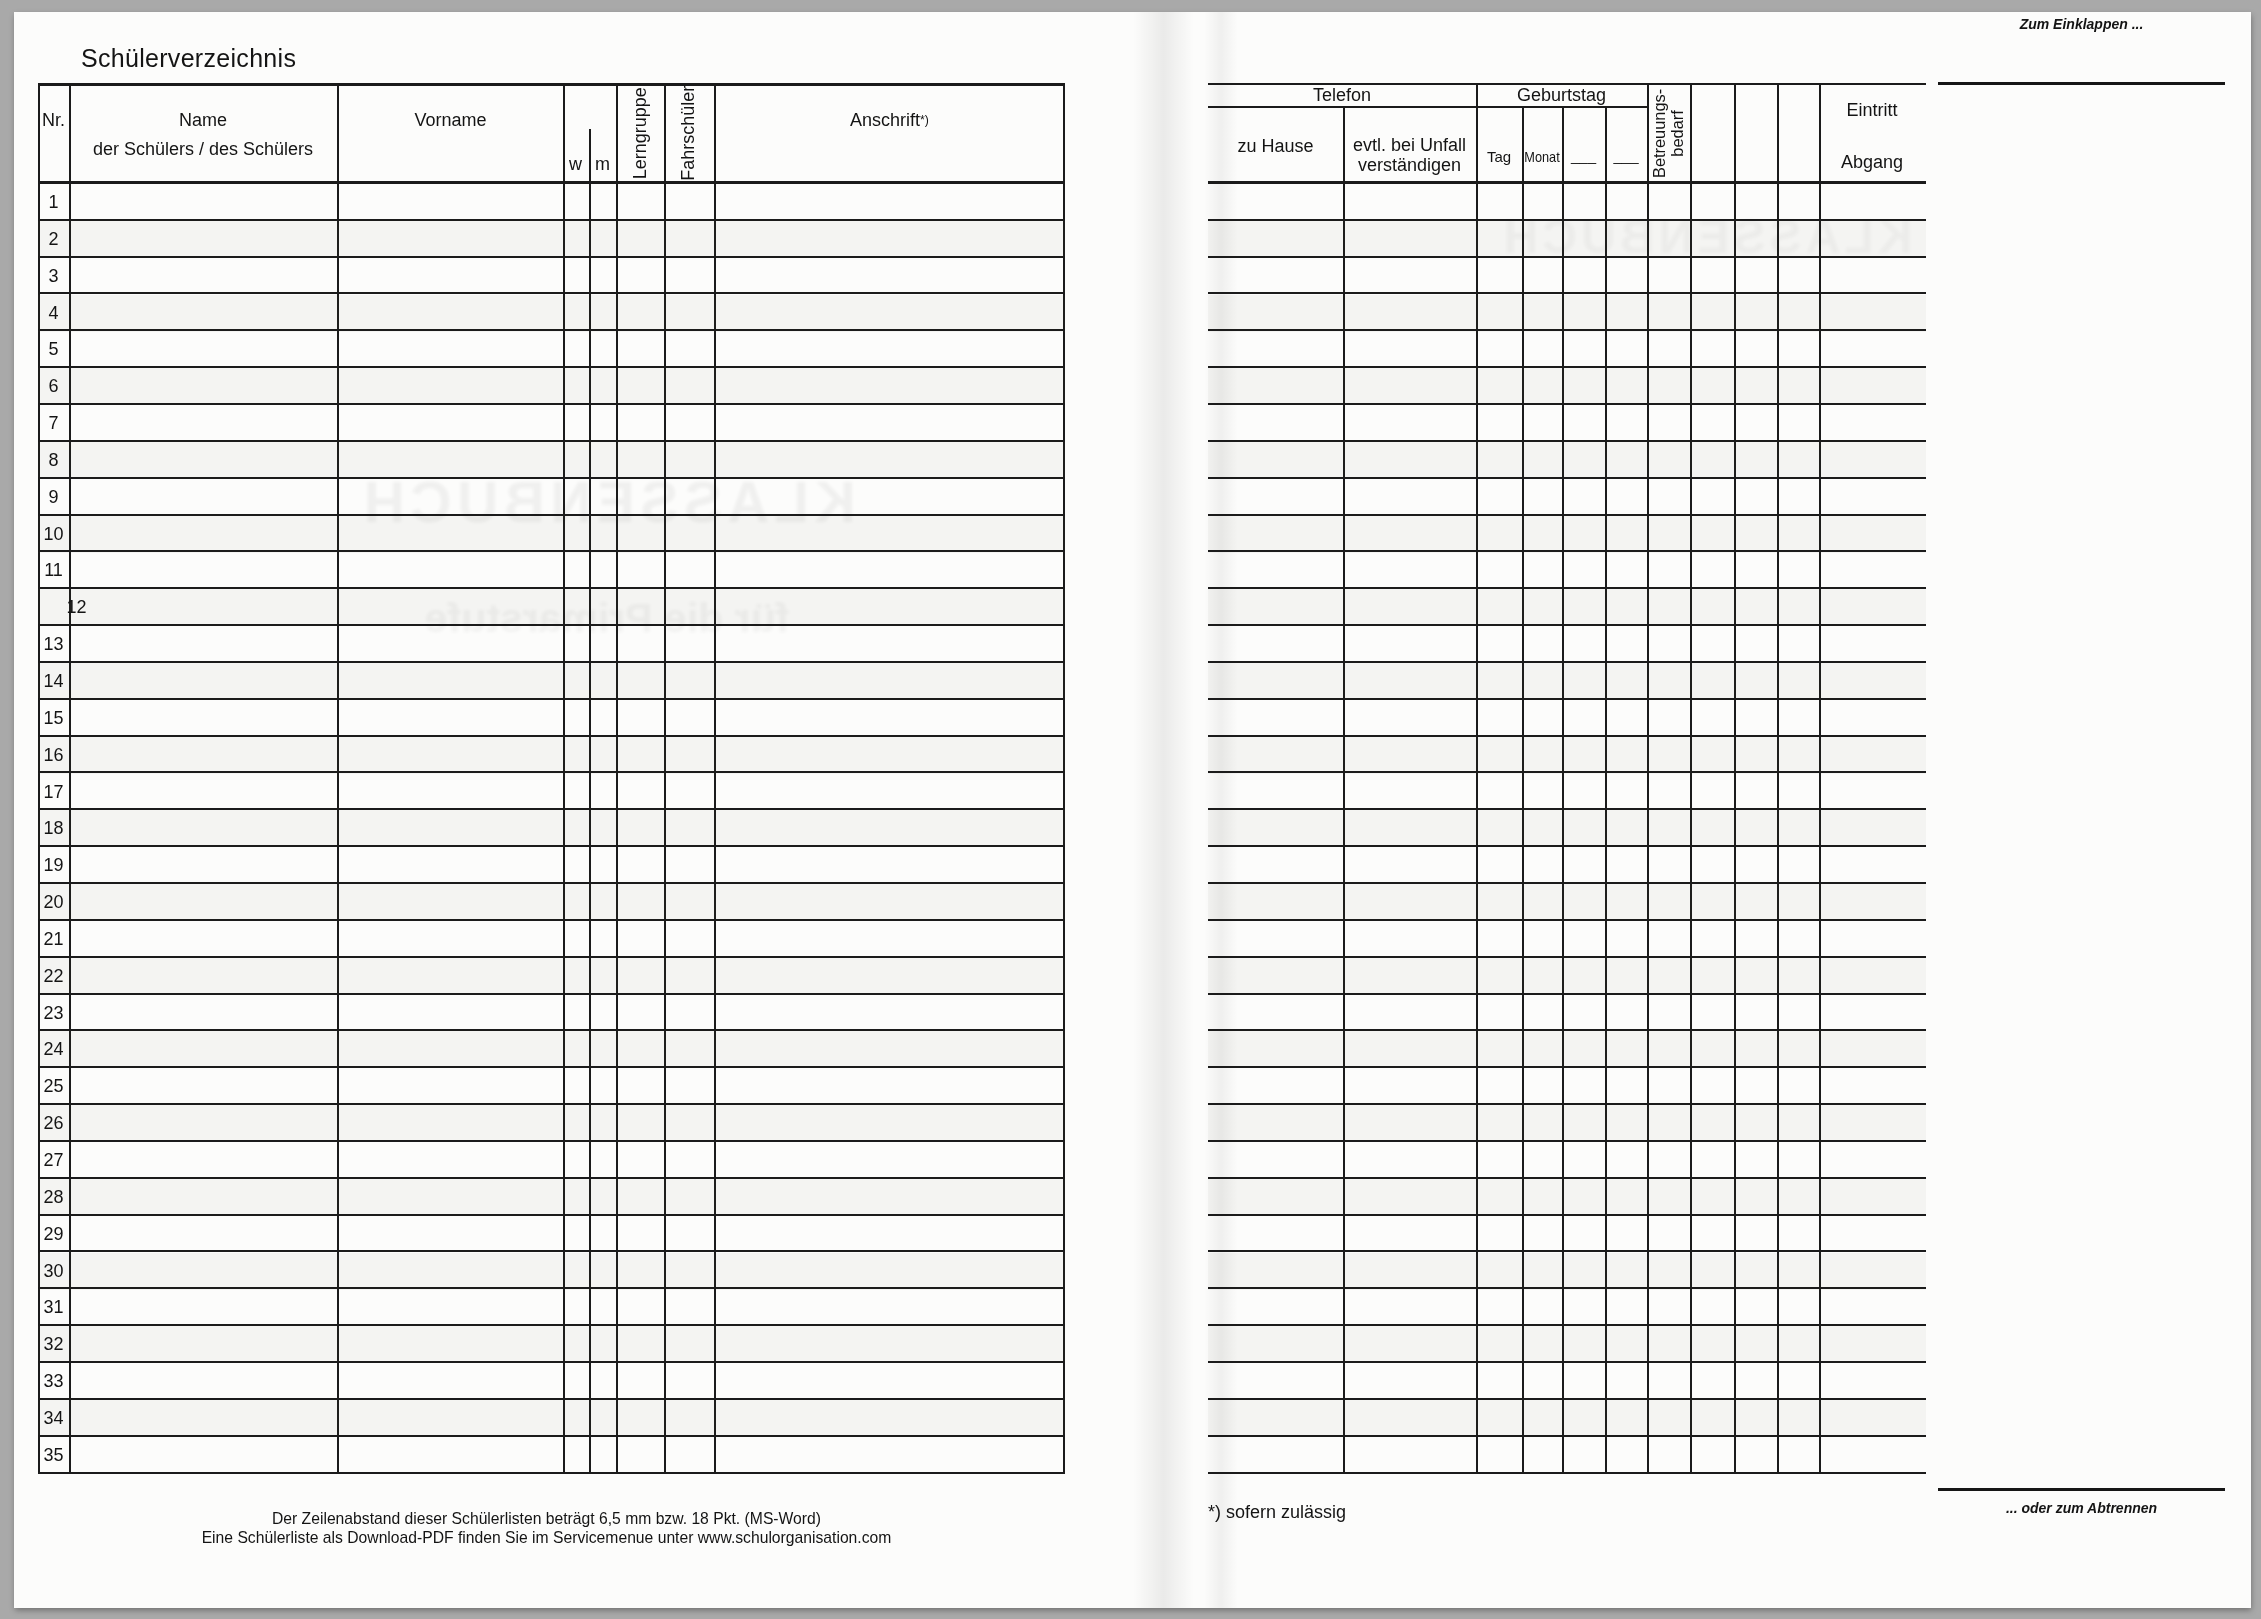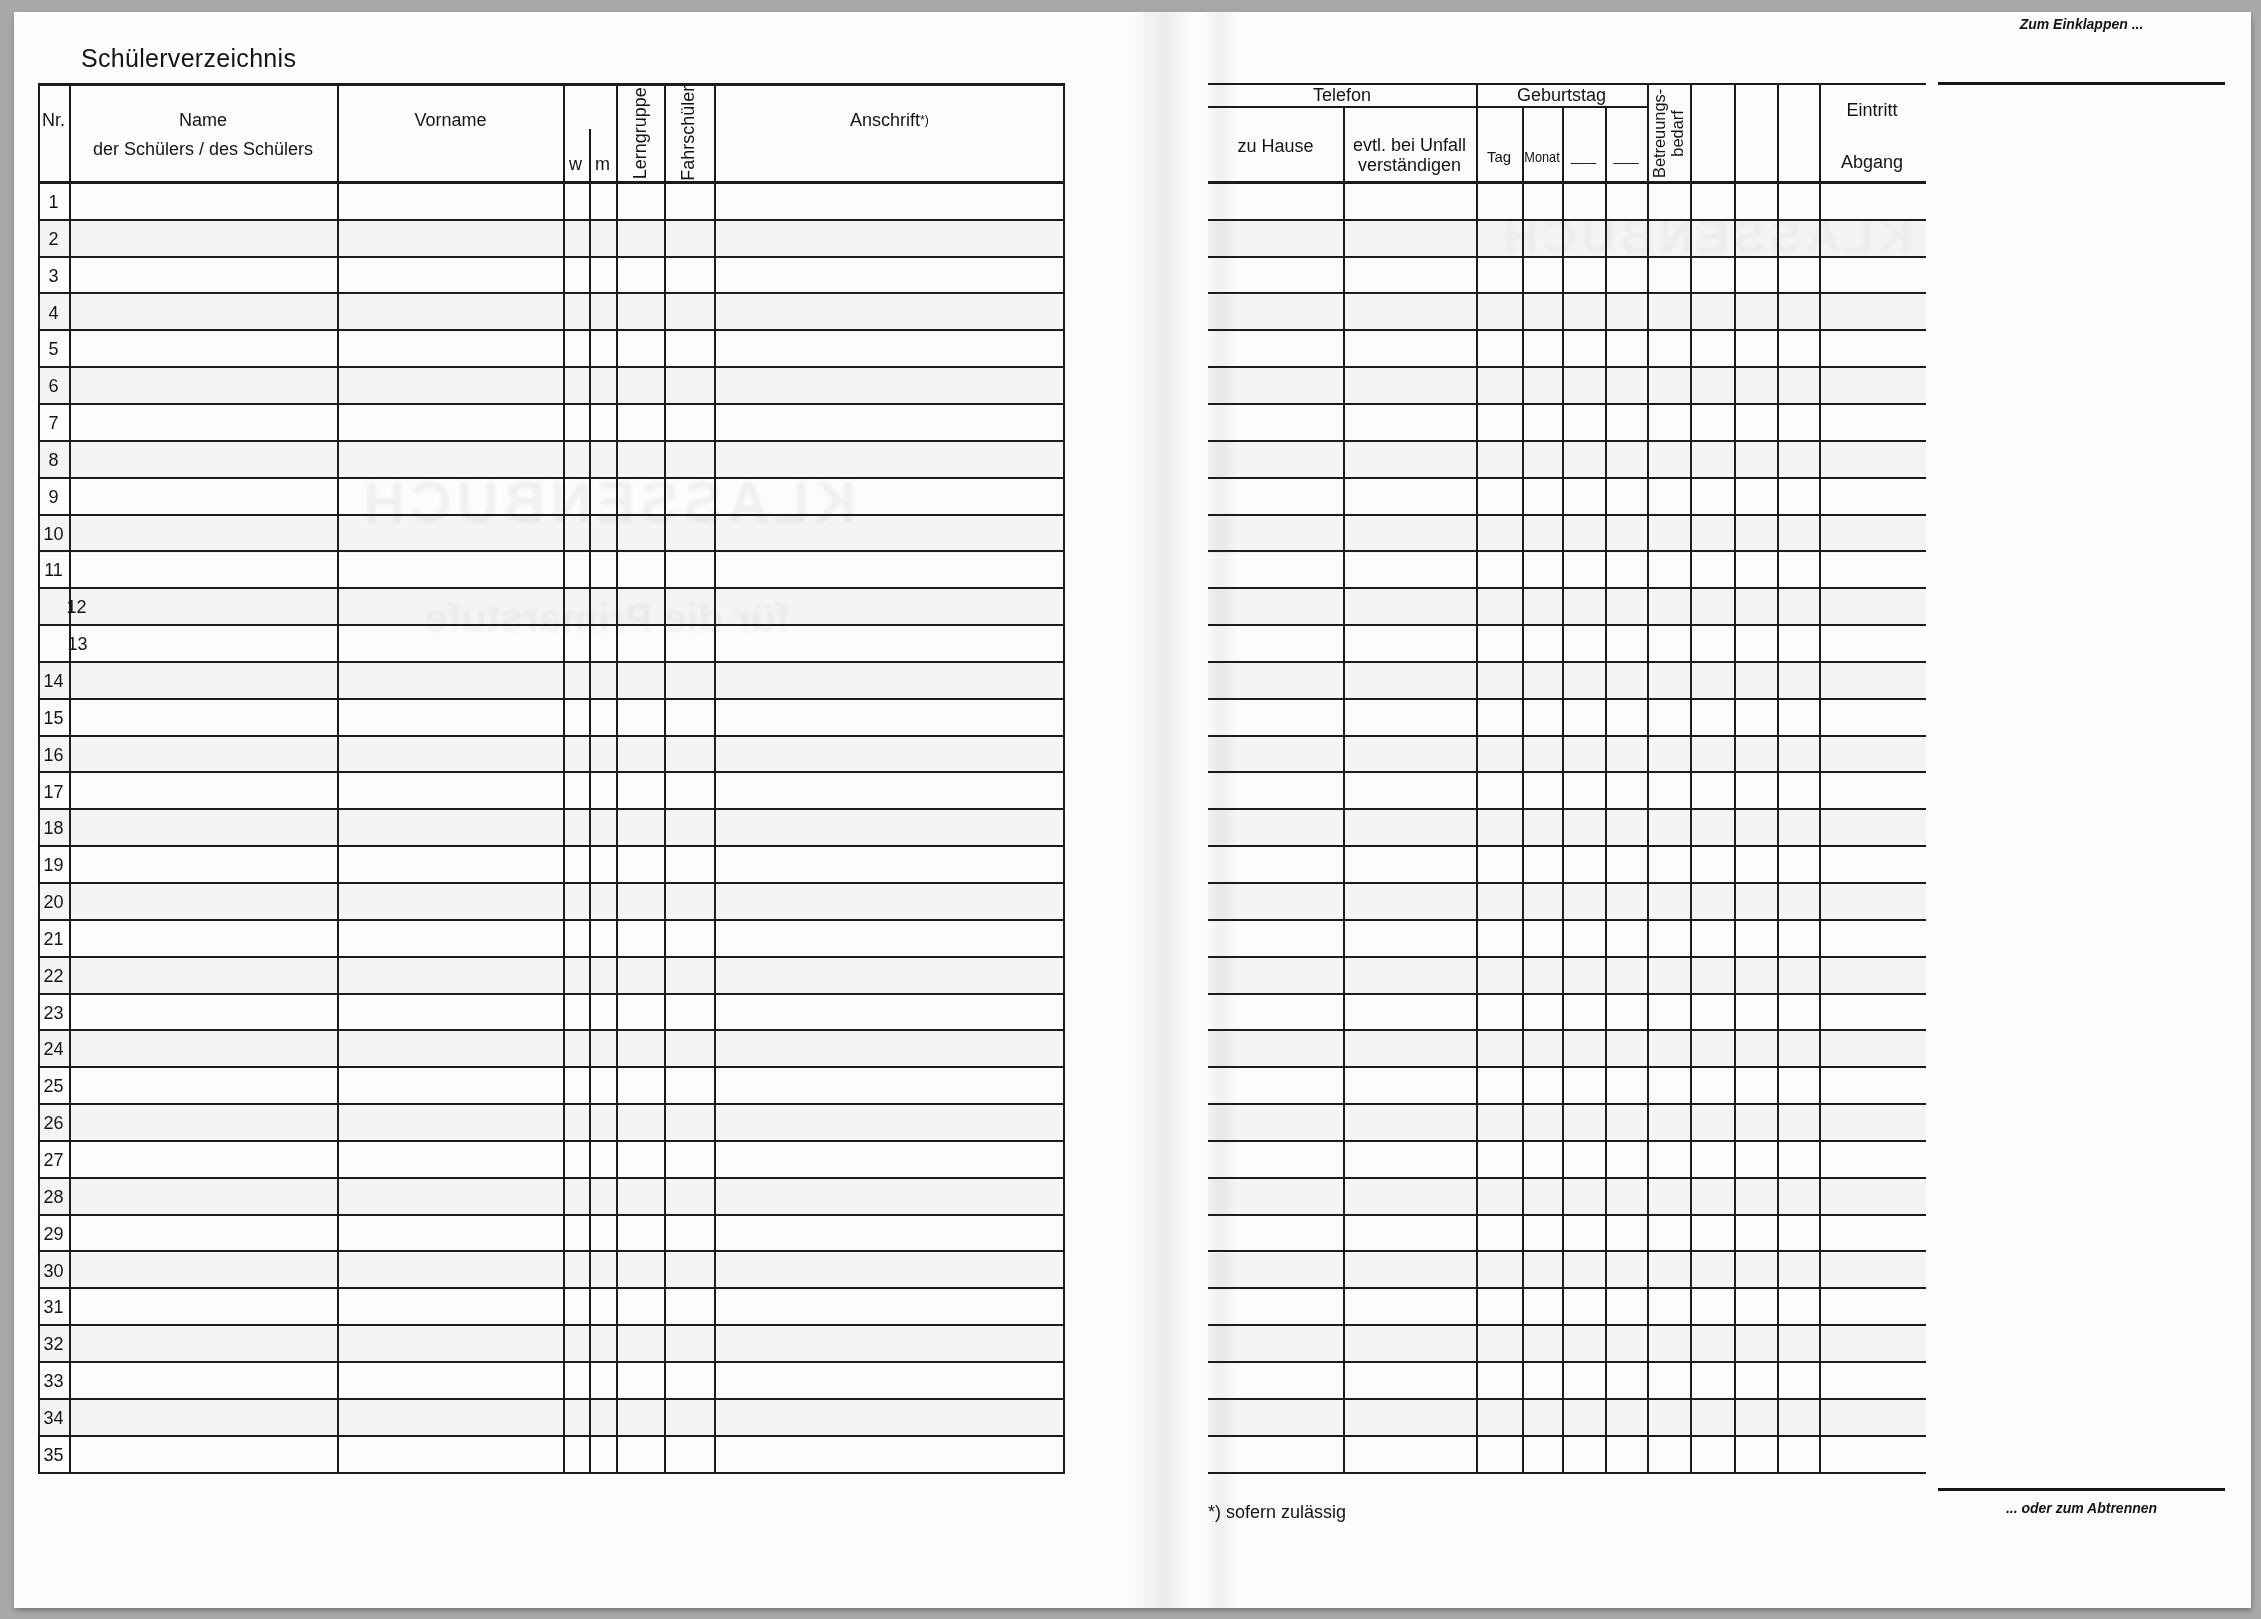--- a/index.html
+++ b/index.html
@@ -107,21 +107,21 @@
       <b class="rownum" style="top: 396px; height: 37px; line-height: 37px;">9</b>
       <i class="stripe" style="top: 433px; height: 37px; width: 1027px;"></i>
       <i class="h" style="left: 0px; top: 467px; width: 1027px; height: 2px;"></i>
       <b class="rownum" style="top: 433px; height: 37px; line-height: 37px;">10</b>
       <i class="h" style="left: 0px; top: 504px; width: 1027px; height: 2px;"></i>
       <b class="rownum" style="top: 469px; height: 37px; line-height: 37px; border-radius: 9px;">11</b>
       <i class="stripe" style="top: 506px; height: 37px; width: 1027px;"></i>
       <i class="h" style="left: 0px; top: 541px; width: 1027px; height: 2px;"></i>
       <b class="rownum" style="top: 506px; height: 37px; line-height: 37px; margin-left: 23px;">12</b>
       <i class="h" style="left: 0px; top: 578px; width: 1027px; height: 2px;"></i>
-      <b class="rownum" style="top: 543px; height: 37px; line-height: 37px; padding-left: 24px;">13</b>
+      <b class="rownum" style="top: 543px; height: 37px; line-height: 37px;">13</b>
       <i class="stripe" style="top: 580px; height: 37px; width: 1027px;"></i>
       <i class="h" style="left: 0px; top: 615px; width: 1027px; height: 2px;"></i>
       <b class="rownum" style="top: 580px; height: 37px; line-height: 37px;">14</b>
       <i class="h" style="left: 0px; top: 652px; width: 1027px; height: 2px;"></i>
       <b class="rownum" style="top: 617px; height: 37px; line-height: 37px;">15</b>
       <i class="stripe" style="top: 654px; height: 37px; width: 1027px;"></i>
       <i class="h" style="left: 0px; top: 688px; width: 1027px; height: 2px;"></i>
       <b class="rownum" style="top: 654px; height: 37px; line-height: 37px;">16</b>
       <i class="h" style="left: 0px; top: 725px; width: 1027px; height: 2px;"></i>
       <b class="rownum" style="top: 691px; height: 37px; line-height: 37px;">17</b>
@@ -259,15 +259,19 @@
       <i class="h" style="left: 0px; top: 1352px; width: 718px; height: 2px;"></i>
       <i class="h" style="left: 0px; top: 1389px; width: 718px; height: 2px;"></i>
     </div>
 
   <div class="fold-note" style="left:1938px;top:16.4px">Zum Einklappen ...</div>
   <div class="fold-line" style="top:82px"></div>
   <div class="fold-line" style="top:1488px"></div>
   <div class="fold-note" style="left:1938px;top:1500px">... oder zum Abtrennen</div>
 
   <div class="footnote">*) sofern zulässig</div>
+  <div class="footer">
+    <div>Der Zeilenabstand dieser Schülerlisten beträgt 6,5 mm bzw. 18 Pkt. (MS-Word)</div>
+    <div>Eine Schülerliste als Download-PDF finden Sie im Servicemenue unter www.schulorganisation.com</div>
+  </div>
 
 </div>
 
 
 </body></html>

